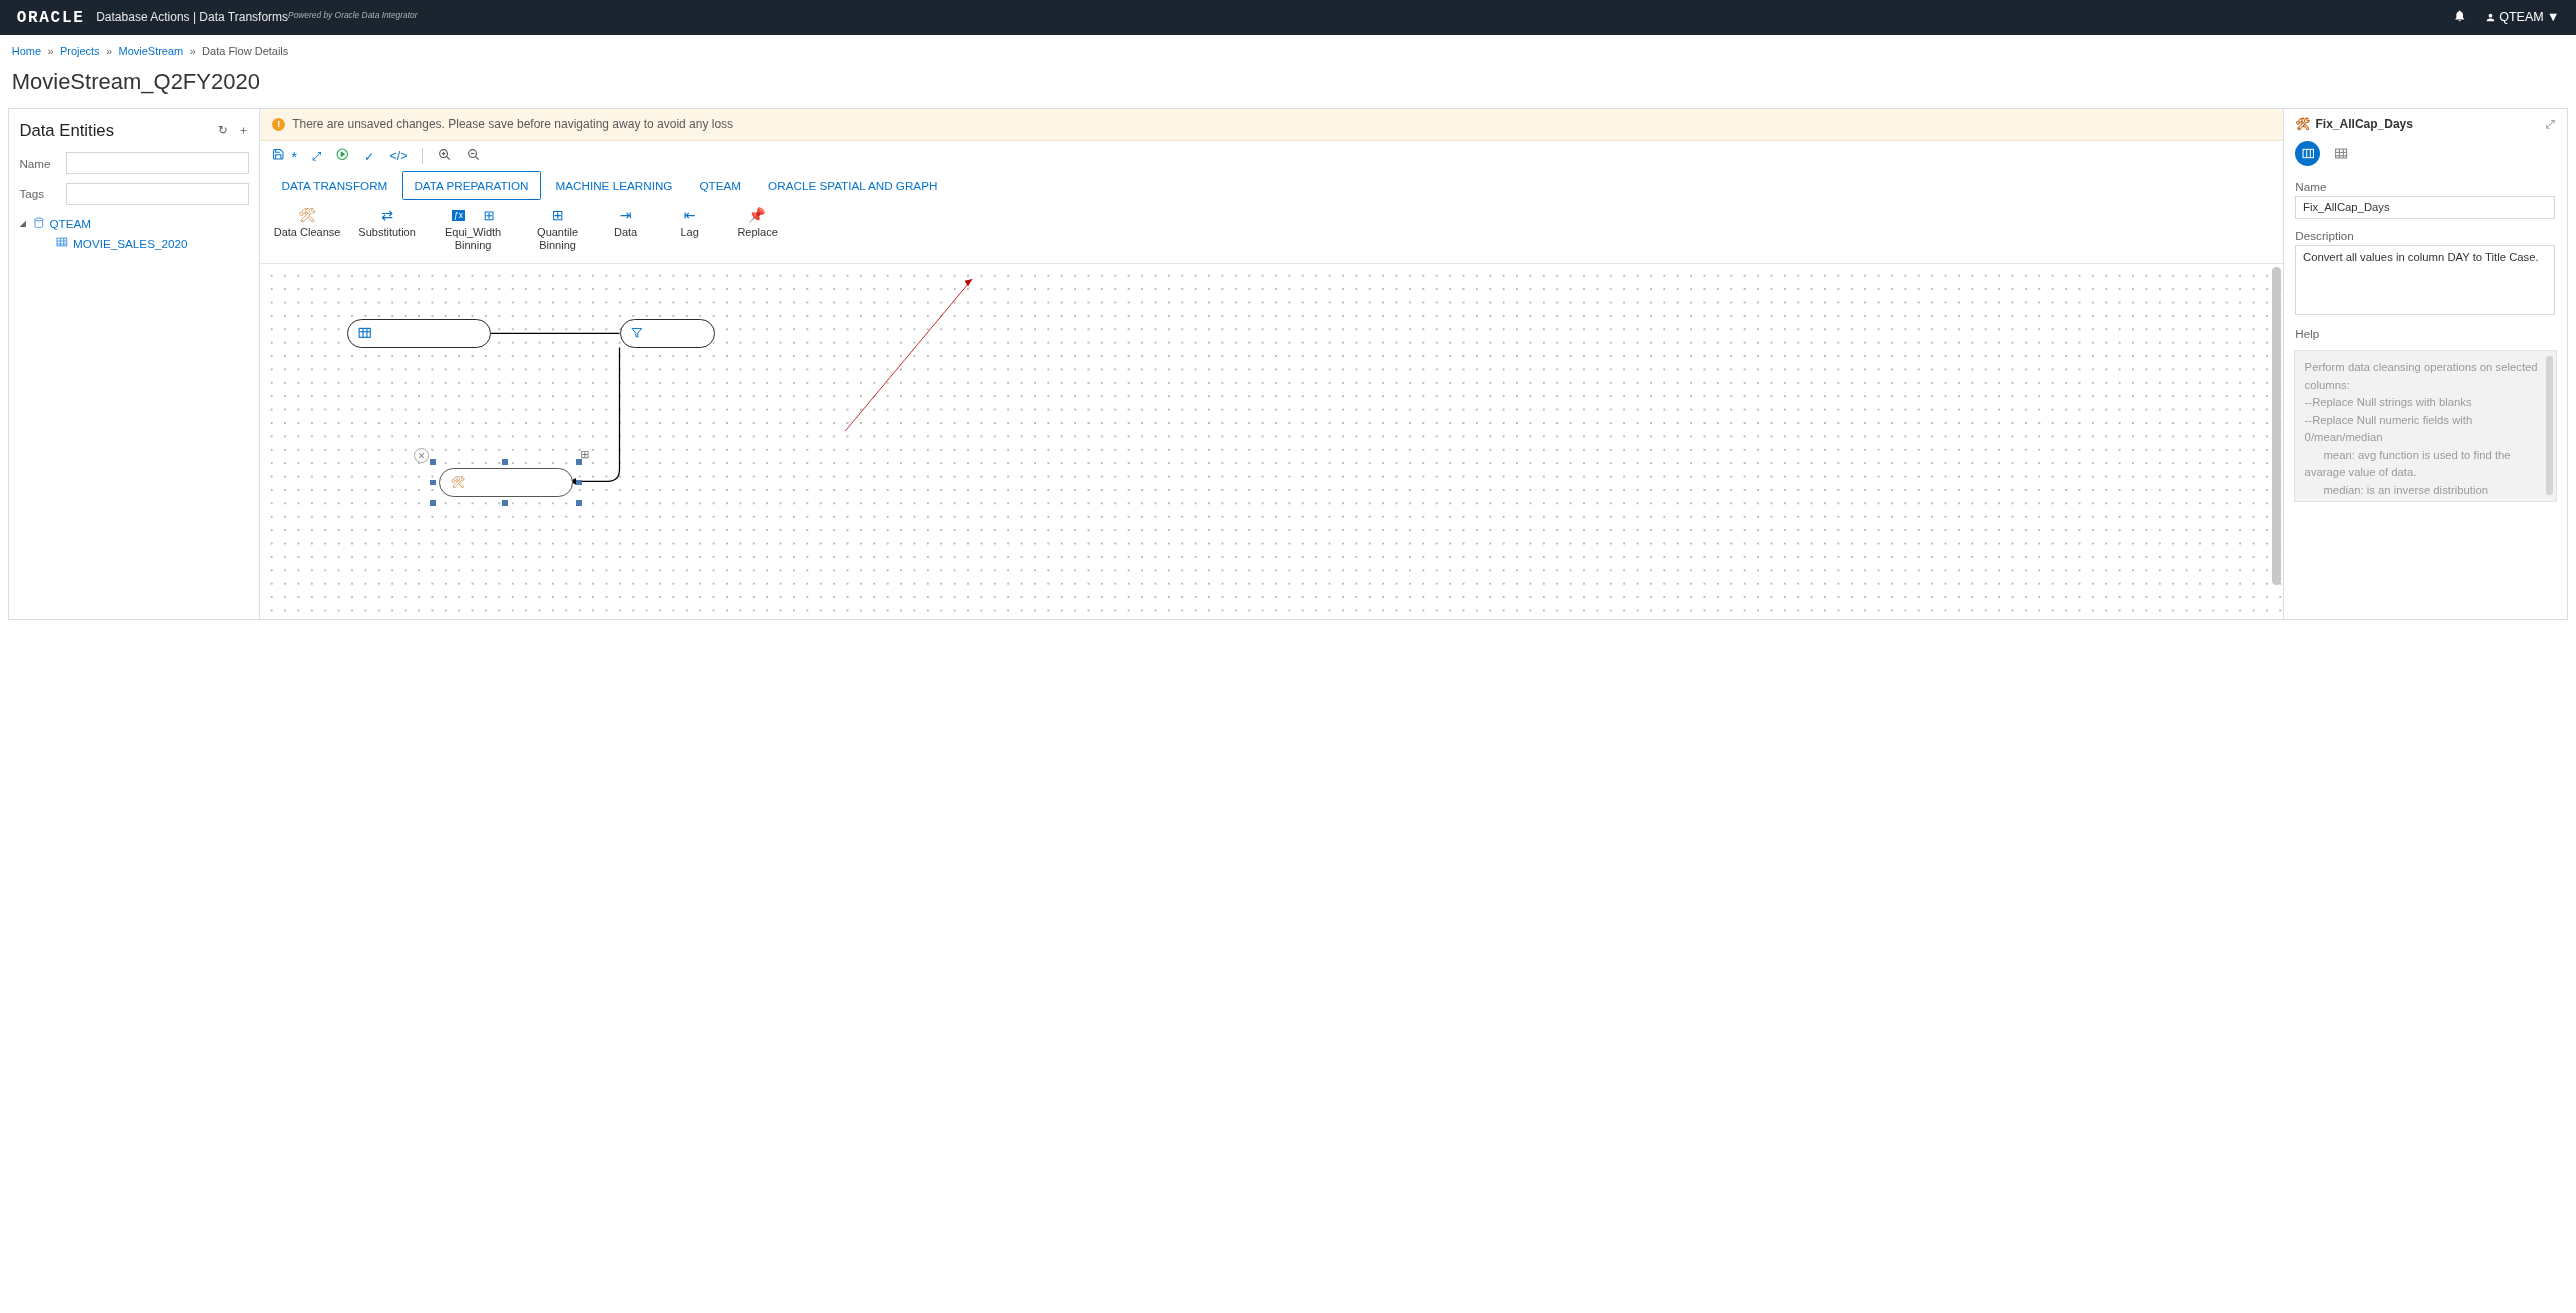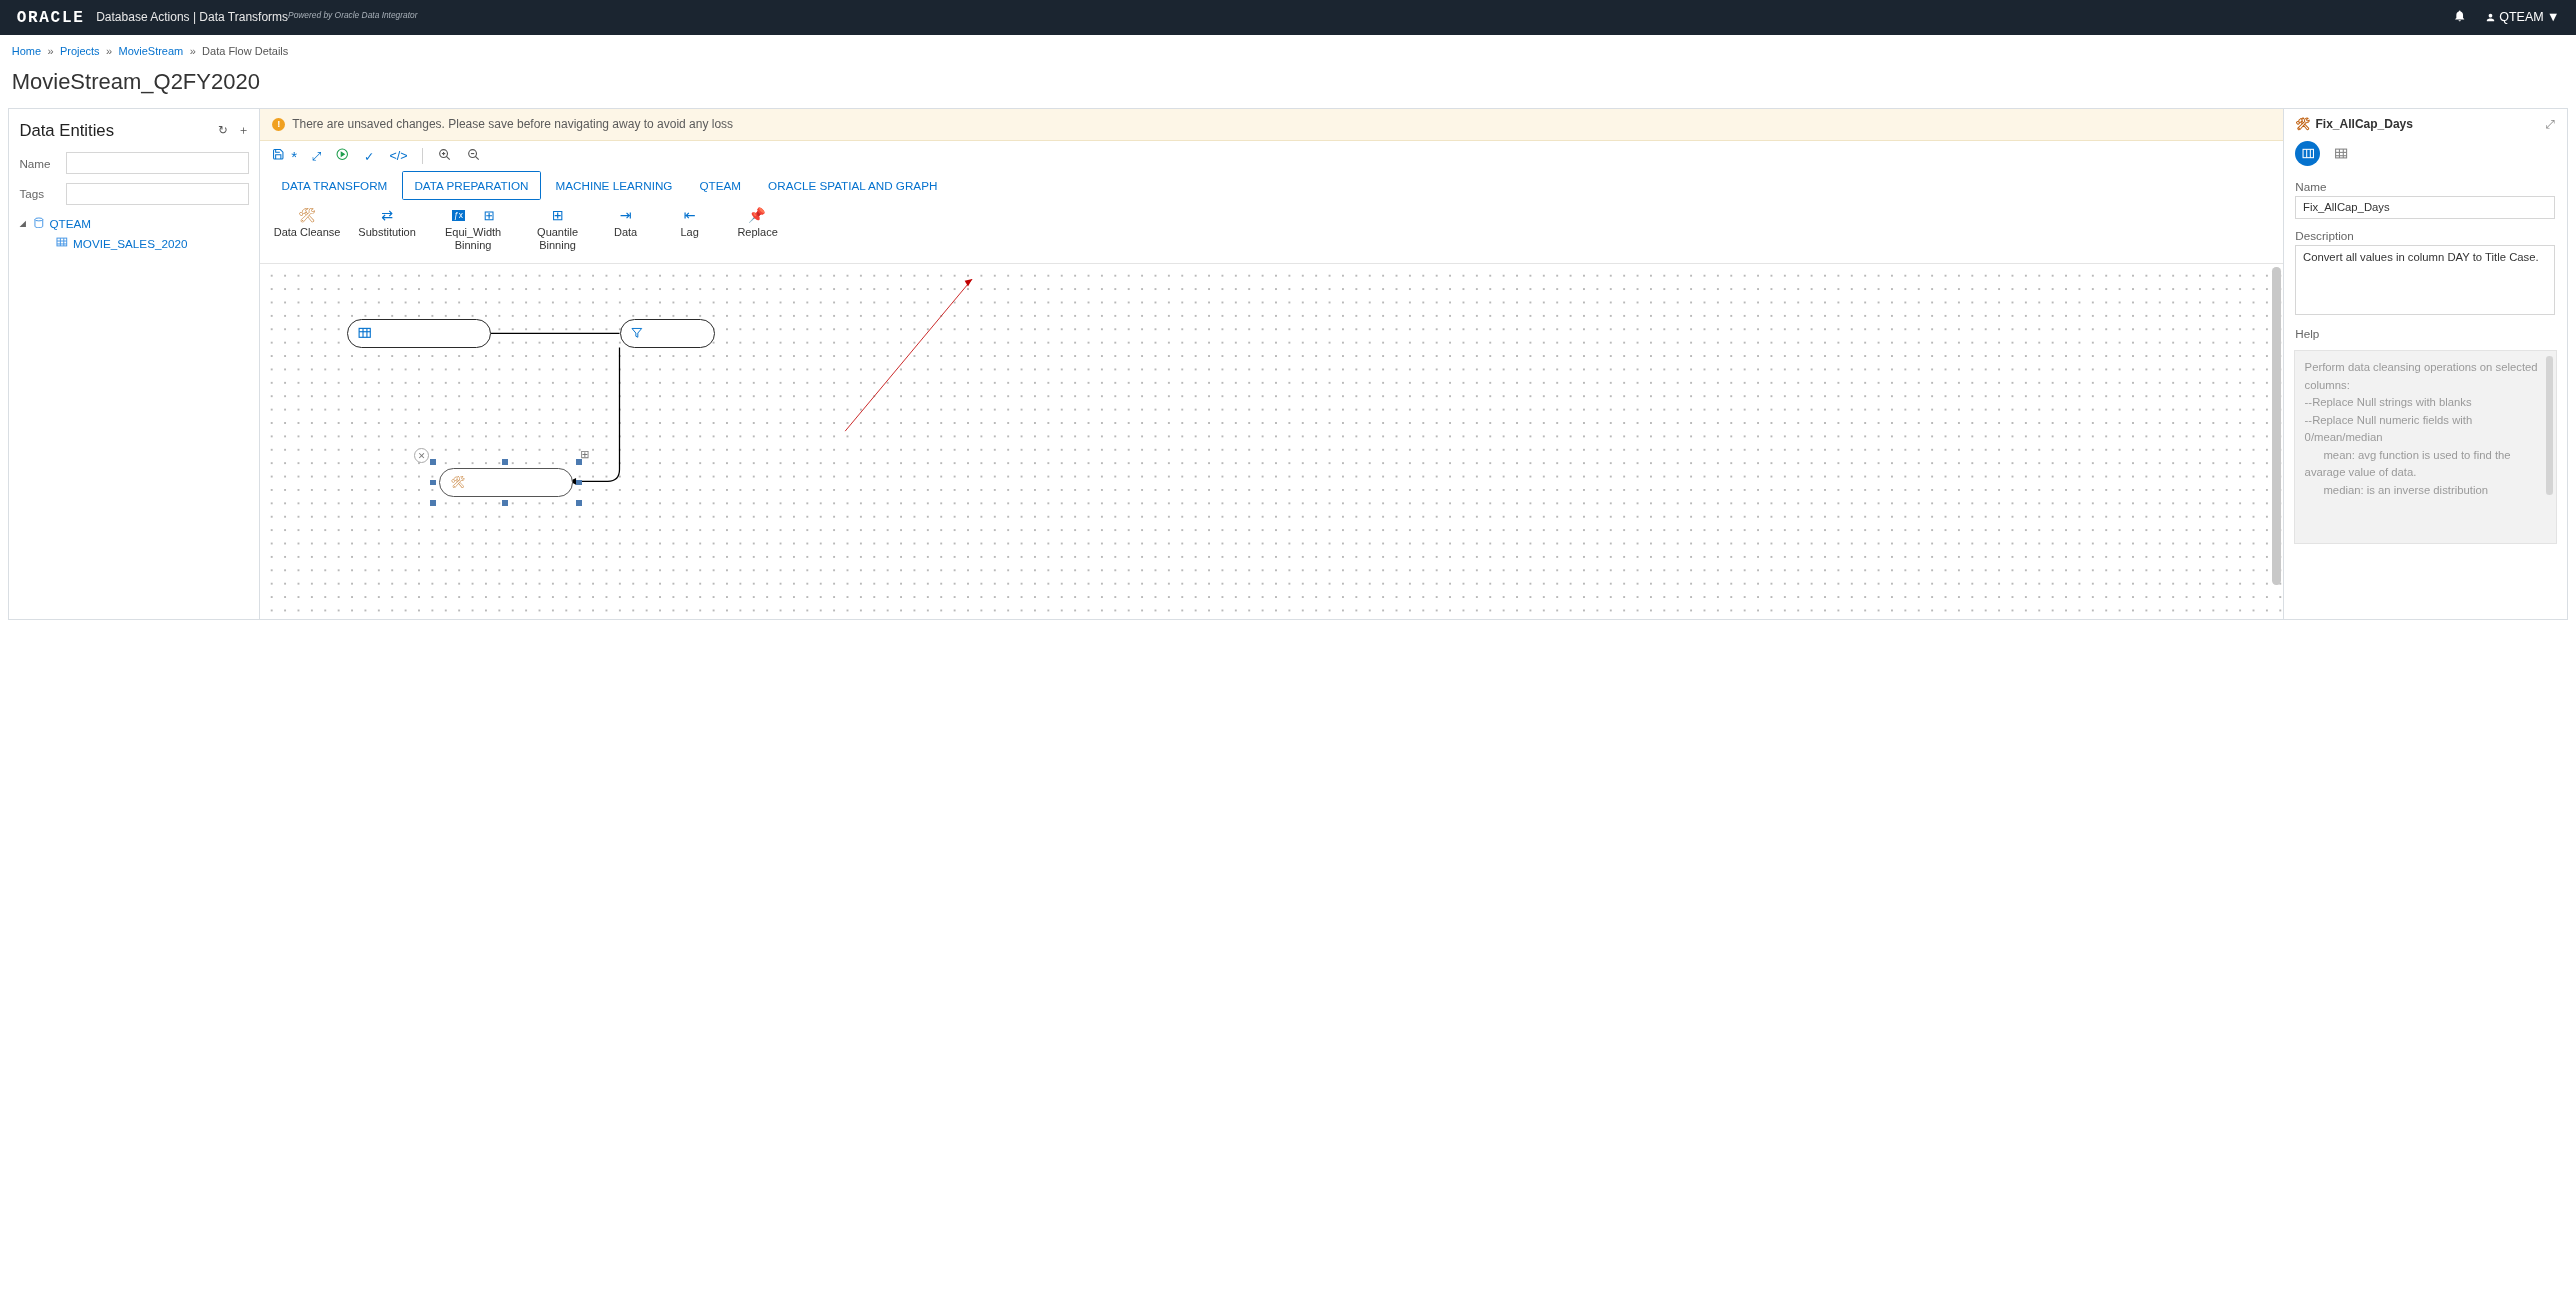--- a/index.html
+++ b/index.html
@@ -81,21 +81,21 @@
   .rp-title-icon { color: #c06010; }
   .rp-expand { color: #888; cursor: pointer; font-size: 11.7px; }
   .rp-mode-icons { display: flex; gap: 8.4px; padding: 3.3px 11.7px 8.4px; align-items:center; }
   .mode-icon { width: 25px; height: 25px; border-radius: 50%; display: inline-flex; align-items: center; justify-content: center; cursor: pointer; font-size: 11.7px; }
   .mode-icon.active { background: #0572ce; color: #fff; }
   .mode-icon.inactive { color: #888; }
   .rp-section { padding: 5px 11.7px; }
   .rp-label { color: #666; font-size: 11.7px; margin-bottom: 3.3px; }
   .rp-input { width: 100%; border: 0.8px solid #d6d6d6; padding: 4.2px 6.7px; font-size: 11.3px; color: #333; }
   .rp-textarea { width: 100%; border: 0.8px solid #d6d6d6; padding: 5px 6.7px; font-size: 11.3px; color: #333; height: 70px; resize: none; font-family: inherit; }
-  .rp-help { margin: 5px 10px 8.4px; background: #f2f2f2; border: 0.8px solid #e3e3e3; padding: 8.4px 10px; color: #9a9a9a; font-size: 11.3px; line-height: 1.55; height: 194px; overflow: hidden; position: relative; }
+  .rp-help { margin: 5px 10px 8.4px; background: #f2f2f2; border: 0.8px solid #e3e3e3; padding: 8.4px 10px; color: #9a9a9a; font-size: 11.3px; line-height: 1.55; height: 152px; overflow: hidden; position: relative; }
   .rp-help-scroll { position: absolute; right: 2.5px; top: 5px; width: 7.5px; height: 139px; background: #d4d4d4; border-radius: 3.3px; }
 </style>
 </head>
 <body>
 
 <div class="top-bar">
   <span class="oracle-logo">ORACLE</span>
   <div class="app-title">
     <span class="app-title-main">Database Actions | Data Transforms</span>
     <span class="app-subtitle">Powered by Oracle Data Integrator</span>

